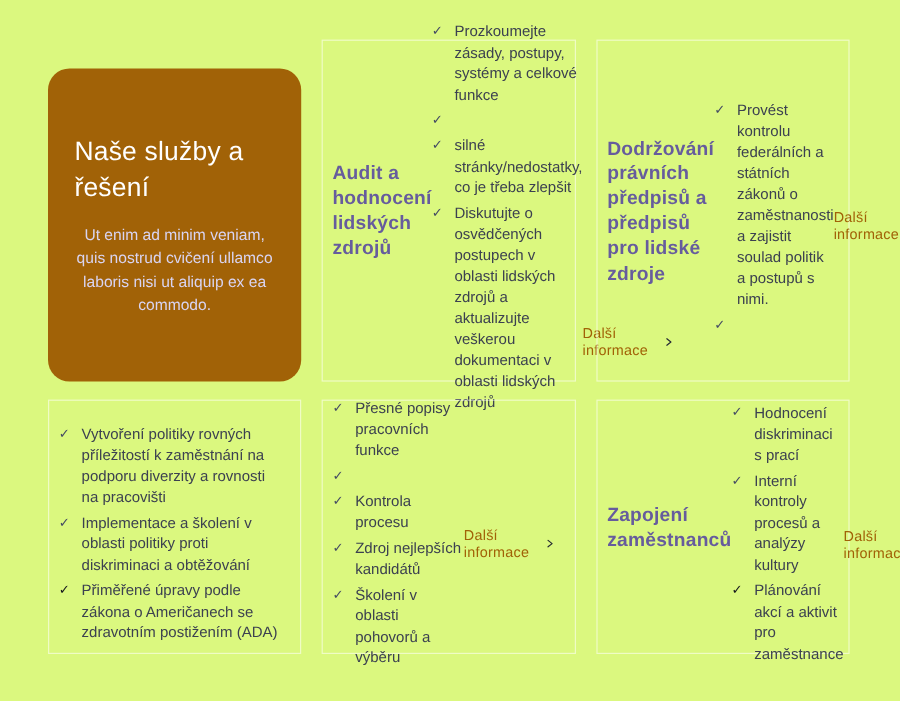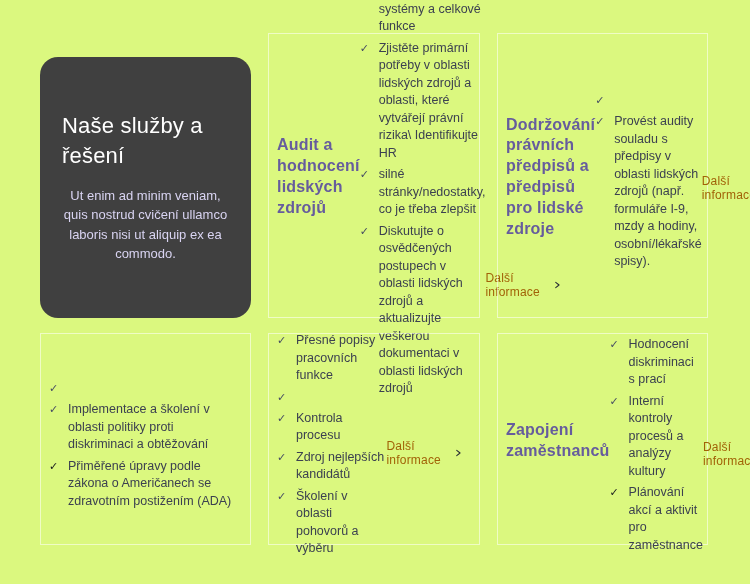--- a/index.html
+++ b/index.html
@@ -19,21 +19,21 @@
     column-gap: 17px;
     row-gap: 15px;
   }
 
   .card {
     position: relative;
   }
 
   
   .card.hero {
-    background: #404040;
+    background: #a16207;
     border-radius: 18px;
     padding: 20px 22px;
     display: flex;
     flex-direction: column;
     justify-content: center;
     color: #ffffff;
     margin-top: 24px;
   }
   .hero-title {
     font-size: 22px;
@@ -117,21 +117,20 @@
 
   <section class="card plain">
     <h3 class="card-title">Audit a hodnocení lidských zdrojů</h3>
     <ul class="feature-list">
       <li>
         <span class="check">✓</span>
         <span class="item-text">Prozkoumejte zásady, postupy, systémy a celkové funkce</span>
       </li>
       <li>
         <span class="check">✓</span>
-        <span class="item-text">Zjistěte primární potřeby v oblasti lidských zdrojů a oblasti, které vytvářejí právní rizika\ Identifikujte HR</span>
       </li>
       <li>
         <span class="check">✓</span>
         <span class="item-text">silné stránky/nedostatky, co je třeba zlepšit</span>
       </li>
       <li>
         <span class="check">✓</span>
         <span class="item-text">Diskutujte o osvědčených postupech v oblasti lidských zdrojů a aktualizujte veškerou dokumentaci v oblasti lidských zdrojů</span>
       </li>
     </ul>
@@ -141,38 +140,39 @@
           <polyline points="4,2 9,6 4,10" fill="none" stroke="#262a33" stroke-width="1.5" stroke-linecap="round" stroke-linejoin="round"></polyline>
         </svg>
     </a>
   </section>
 
   <section class="card plain">
     <h3 class="card-title">Dodržování právních předpisů a předpisů pro lidské zdroje</h3>
     <ul class="feature-list">
       <li>
         <span class="check">✓</span>
-      </li>
-      <li>
-        <span class="check">✓</span>
-        <span class="item-text">Provést audity souladu s předpisy v oblasti lidských zdrojů (např. formuláře I-9, mzdy a hodiny, osobní/lékařské spisy).</span>
+        <span class="item-text">Provést kontrolu federálních a státních zákonů o zaměstnanosti a zajistit soulad politik a postupů s nimi.</span>
+      </li>
+      <li>
+        <span class="check">✓</span>
       </li>
     </ul>
     <a class="more" style="margin-top:0;">
       <span class="more-label">Další informace</span>
       <svg width="12" height="12" viewBox="0 0 12 12">
           <polyline points="4,2 9,6 4,10" fill="none" stroke="#262a33" stroke-width="1.5" stroke-linecap="round" stroke-linejoin="round"></polyline>
         </svg>
     </a>
   </section>
 
   <section class="card plain">
     <ul class="feature-list">
       <li>
         <span class="check">✓</span>
+        <span class="item-text">Vytvoření politiky rovných příležitostí k zaměstnání na podporu diverzity a rovnosti na pracovišti</span>
       </li>
       <li>
         <span class="check">✓</span>
         <span class="item-text">Implementace a školení v oblasti politiky proti diskriminaci a obtěžování</span>
       </li>
       <li>
         <span class="check" style="color:#15171c;">✓</span>
         <span class="item-text">Přiměřené úpravy podle zákona o Američanech se zdravotním postižením (ADA)</span>
       </li>
     </ul>

